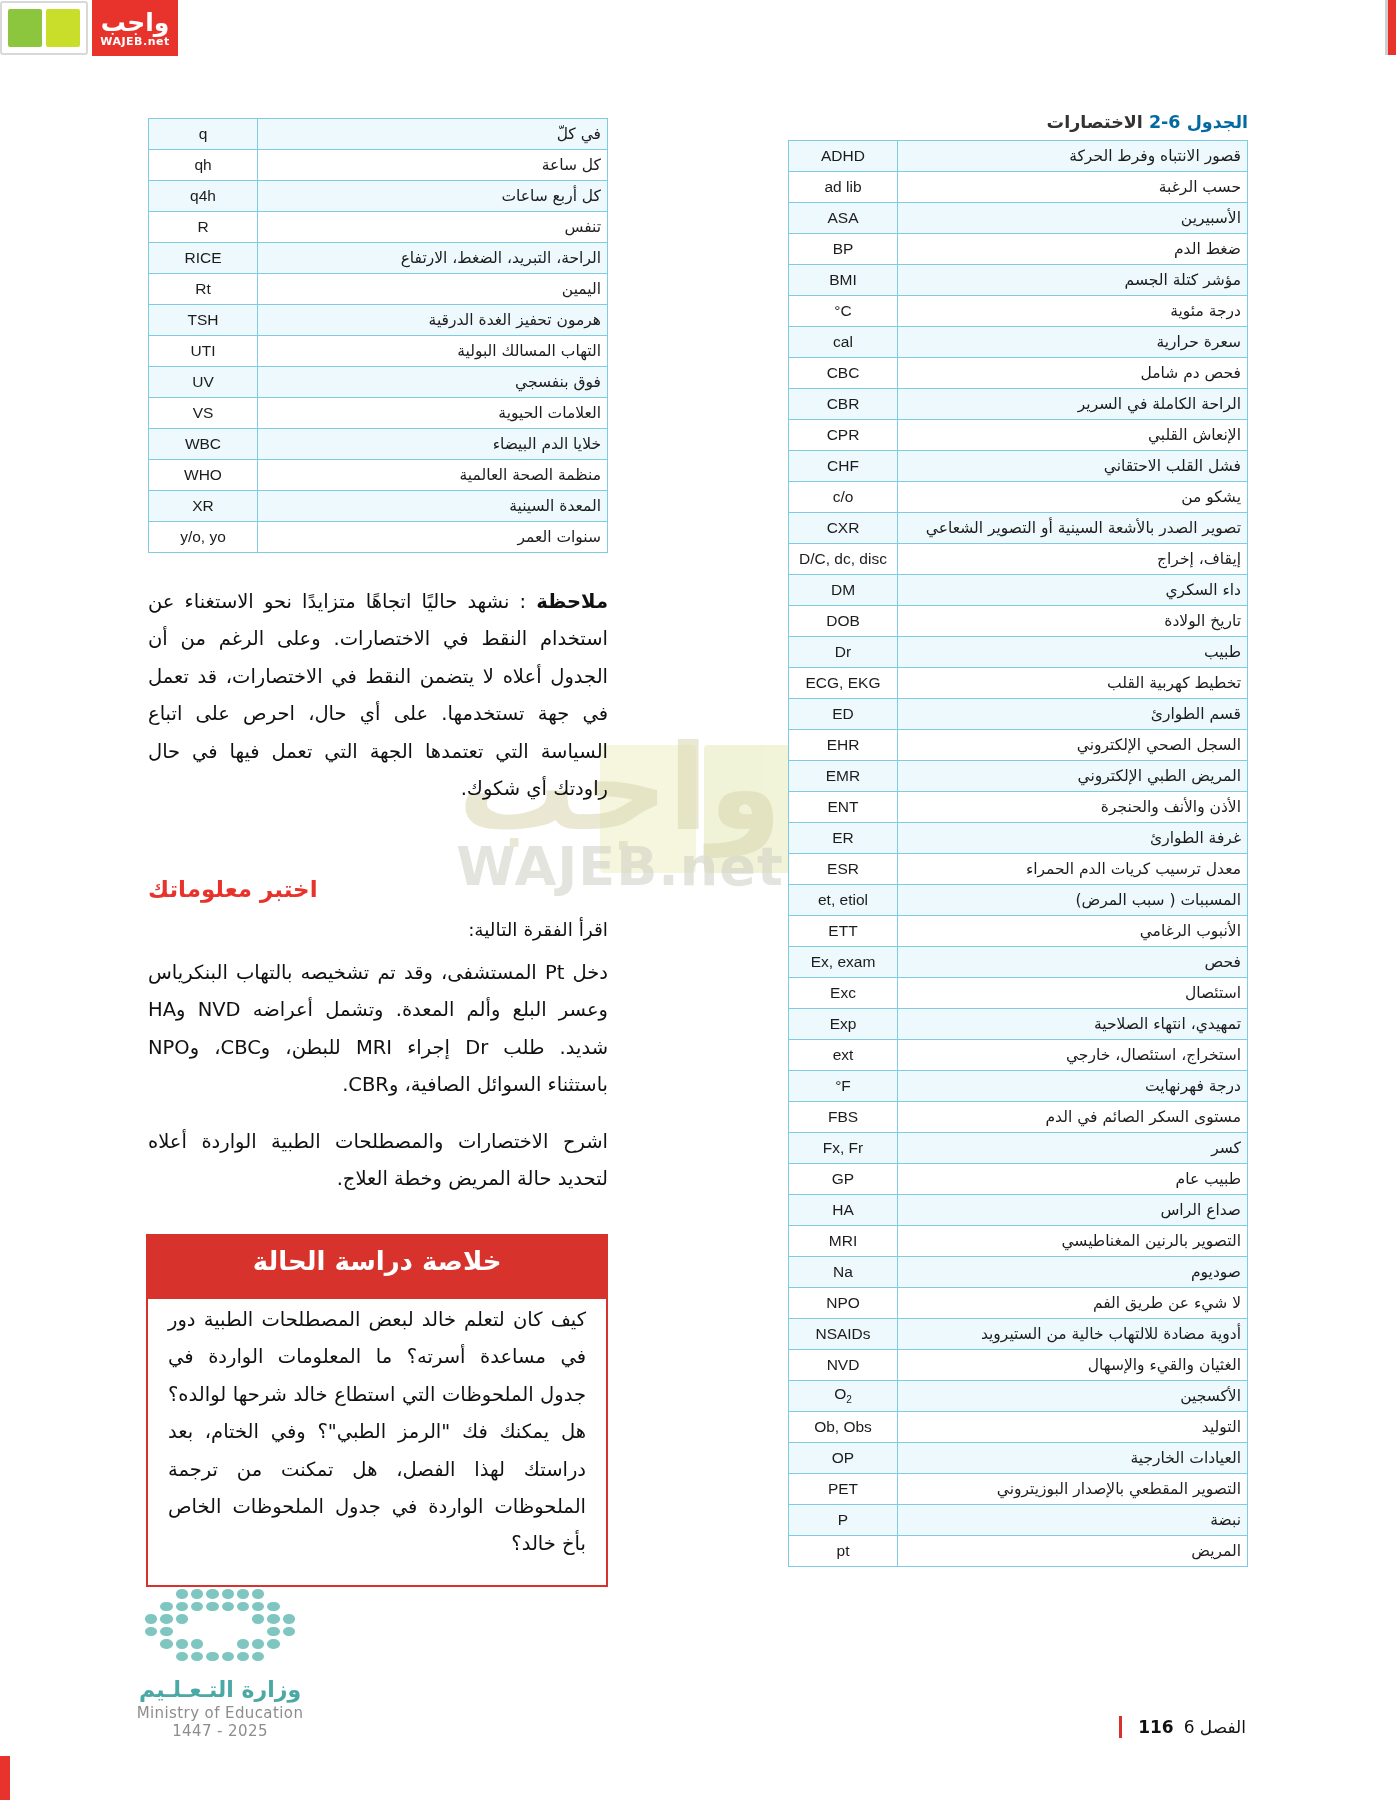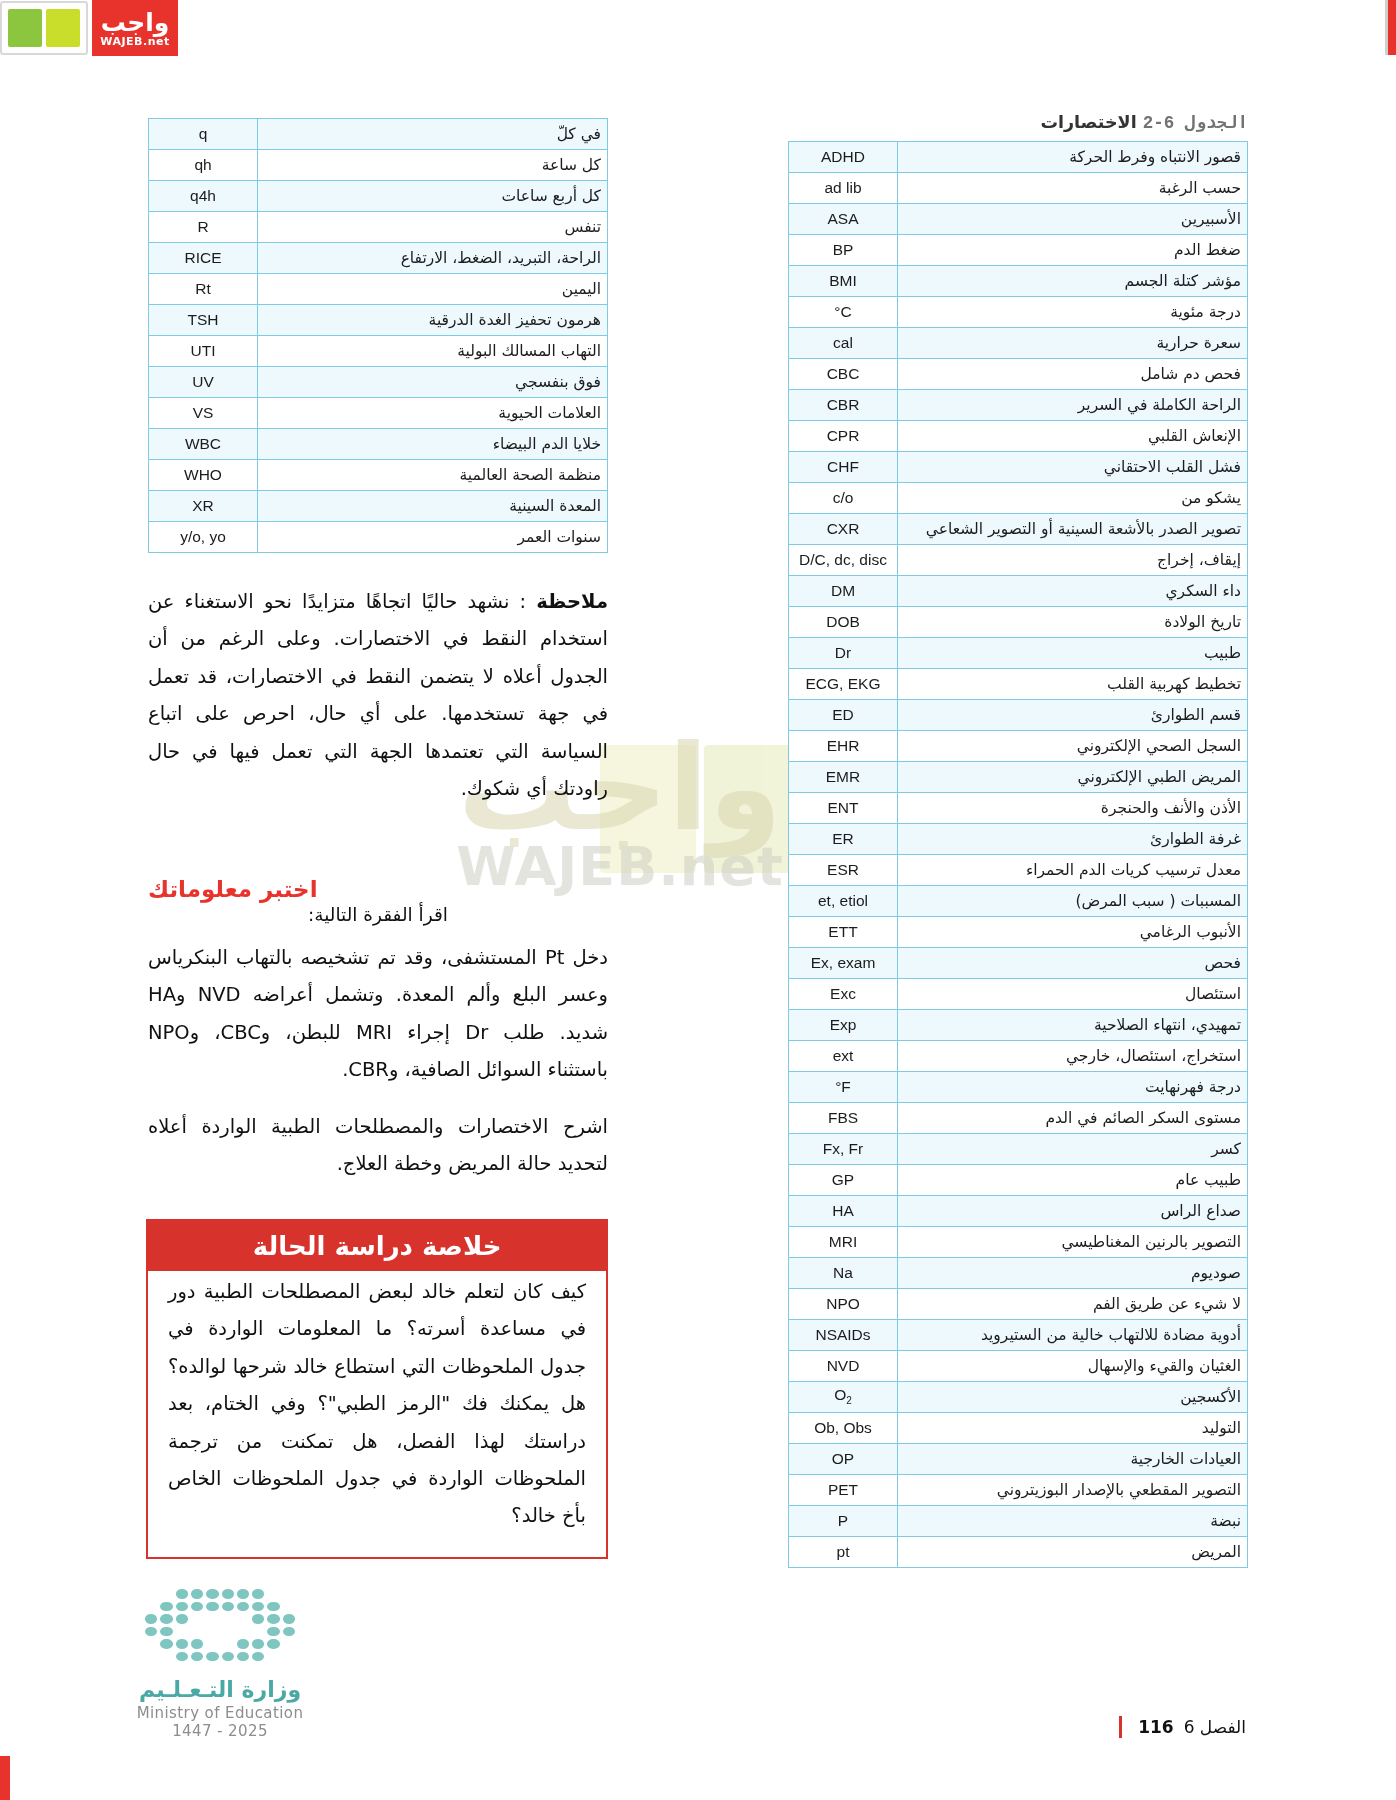--- a/index.html
+++ b/index.html
@@ -46,21 +46,21 @@
 
   
   .col-right{
     position:absolute;top:112px;right:148px;width:460px;
   }
   .table-caption{
     text-align:right;font-size:17.5px;font-weight:bold;color:#333;
     margin-bottom:8px;padding-left:0;direction:rtl;
     font-family:"DejaVu Sans","Liberation Sans",sans-serif;
   }
-  .table-caption .cap-num{color:#737373;font-family:Liberation Mono, monospace;}
+  .table-caption .cap-num{color:#0369a1;}
 
   table.abbr{
     border-collapse:collapse;width:100%;
     table-layout:fixed;
   }
   table.abbr td{
     border:1px solid #7fcbe3;
     font-size:15.5px;
     color:#1c1c1c;
     padding:2px 6px;
@@ -95,42 +95,42 @@
     margin-top:30px;direction:rtl;text-align:justify;
     font-size:19.5px;line-height:1.92;color:#111;
   }
   .note-para b{font-weight:bold;}
 
   .section-head{
     margin-top:68px;direction:rtl;text-align:left;
     color:#e8322c;font-size:23px;font-weight:bold;
   }
   .sub-line{
-    margin-top:2px;direction:rtl;text-align:center;
+    margin-top:17px;direction:rtl;text-align:right;
     font-size:18.5px;color:#111;
   }
   .q-para{
     margin-top:14px;direction:rtl;text-align:justify;
     font-size:19.5px;line-height:1.92;color:#111;
   }
   .q-para2{
     margin-top:16px;direction:rtl;text-align:justify;
     font-size:19.5px;line-height:1.92;color:#111;
   }
 
   
   .summary-box{
     margin-top:36px;width:458px;
     border:2px solid #d8322c;border-top:none;
     background:#ffffff;
   }
   .summary-title{
     background:#d8322c;color:#ffffff;
     font-size:26px;font-weight:bold;
-    text-align:center;padding:12px 10px 10px;
+    text-align:center;padding:12px 10px 23px;
     direction:rtl;
   }
   .summary-body{
     padding:2px 20px 22px;
     direction:rtl;text-align:justify;
     font-size:19.5px;line-height:1.92;color:#111;
   }
 
   
   .ministry{

